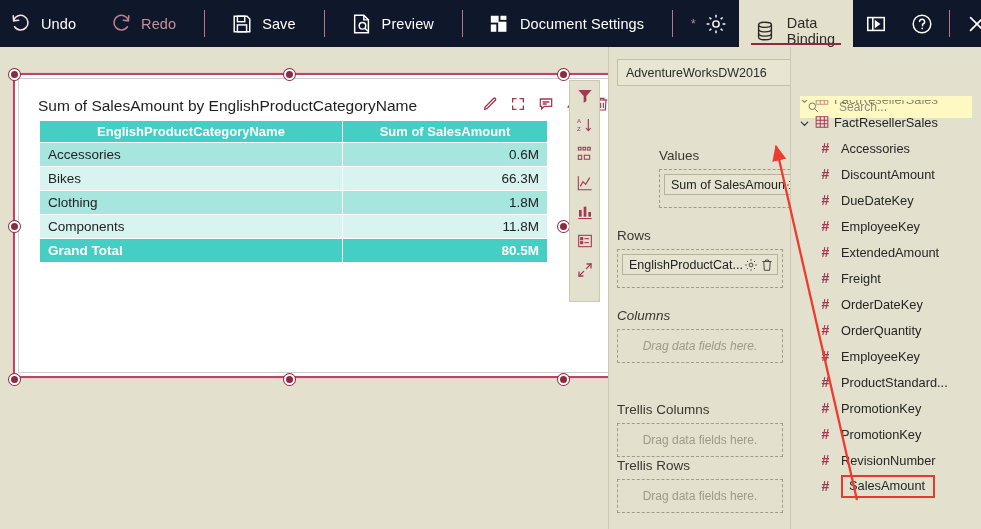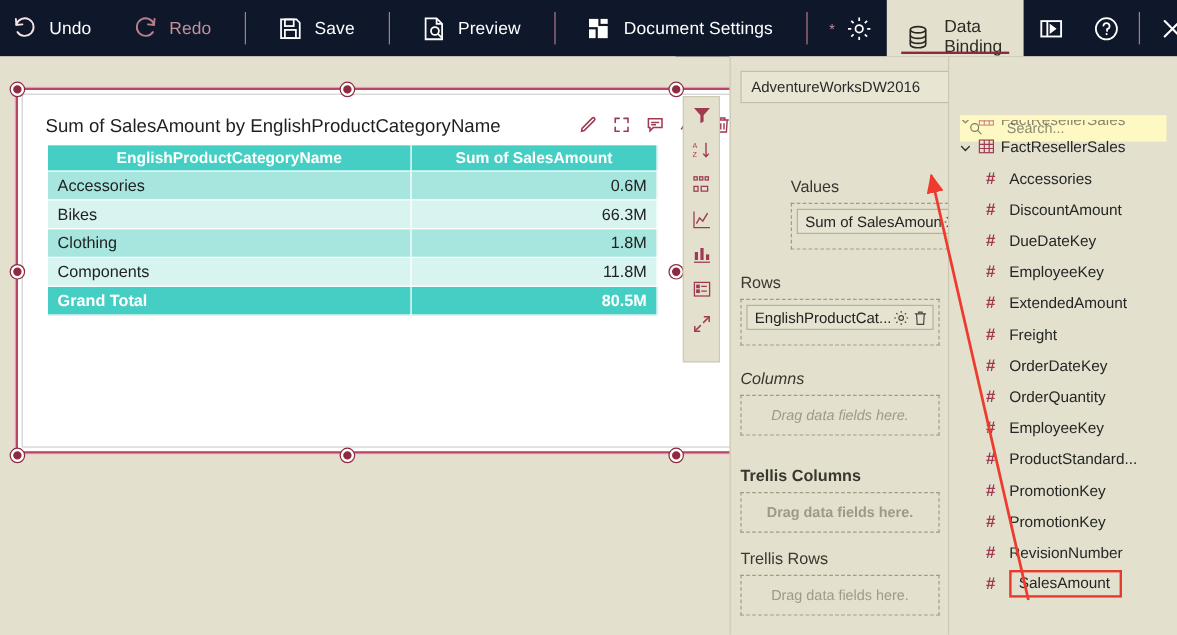--- a/index.html
+++ b/index.html
@@ -484,21 +484,21 @@
 
     <div class="sec" style="top:258px;font-style:italic;">
       <div class="sec-head">
         <span class="sec-title">Columns</span>
       </div>
       <div class="dropzone">
         <span>Drag data fields here.</span>
       </div>
     </div>
 
-    <div class="sec" style="top:339px;font-weight:bold;">
+    <div class="sec" style="top:352px;">
       <div class="sec-head">
         <span class="sec-title">Trellis Columns</span>
       </div>
       <div class="dropzone">
         <span>Drag data fields here.</span>
       </div>
     </div>
 
     <div class="sec" style="top:408px;">
       <div class="sec-head">

